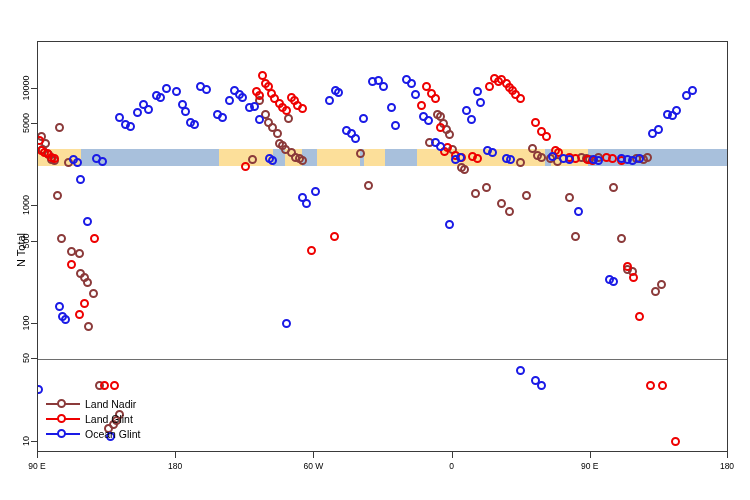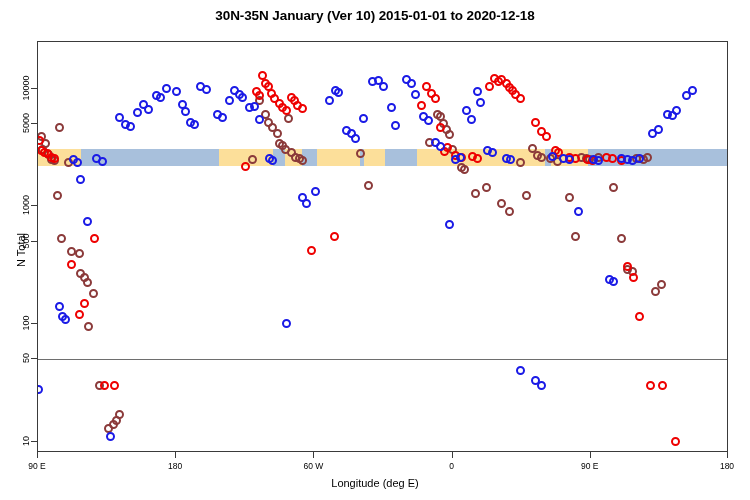--- a/index.html
+++ b/index.html
@@ -50,24 +50,22 @@
   .legend-mark .lm-circ{position:absolute;top:1px;left:11px;width:9px;height:9px;
       border-radius:50%;box-sizing:border-box;border-width:2.6px;border-style:solid;
       background:#fff;}
   .legend-label{font-size:10.5px;color:#000;}
 </style>
 </head>
 <body>
 
 <div id="stage">
 
-  <div id="chart-title">30N-35N January (Ver 10)   2015-01-01 to 2020-12-18</div>
 
   <div id="y-axis-title">N Total</div>
-  <div id="x-axis-title">Longitude (deg E)</div>
 
   <div id="y-tick-layer">
       <div class="ytick" style="left: 31px; top: 440.603px; right: auto;"></div>
       <div class="ylabrot" style="left: 26px; top: 440.603px; transform: translate(-50%, -50%) rotate(-90deg);">10</div>
       <div class="ytick" style="left: 31px; top: 358.403px; right: auto;"></div>
       <div class="ylabrot" style="left: 26px; top: 358.403px; transform: translate(-50%, -50%) rotate(-90deg);">50</div>
       <div class="ytick" style="left: 31px; top: 323.002px; right: auto;"></div>
       <div class="ylabrot" style="left: 26px; top: 323.002px; transform: translate(-50%, -50%) rotate(-90deg);">100</div>
       <div class="ytick" style="left: 31px; top: 240.802px; right: auto;"></div>
       <div class="ylabrot" style="left: 26px; top: 240.802px; transform: translate(-50%, -50%) rotate(-90deg);">500</div>
@@ -337,14 +335,37 @@
         <div class="pt" style="left: 614.222px; top: 91.1049px; border-color: rgb(26, 26, 230);"></div>
         <div class="pt" style="left: 620.364px; top: 87.0168px; border-color: rgb(26, 26, 230);"></div>
         <div class="pt" style="left: 629.578px; top: 72.0439px; border-color: rgb(26, 26, 230);"></div>
         <div class="pt" style="left: 634.184px; top: 73.7466px; border-color: rgb(26, 26, 230);"></div>
         <div class="pt" style="left: 638.791px; top: 68.8001px; border-color: rgb(26, 26, 230);"></div>
         <div class="pt" style="left: 648.004px; top: 53.3273px; border-color: rgb(26, 26, 230);"></div>
         <div class="pt" style="left: 654.147px; top: 48.8833px; border-color: rgb(26, 26, 230);"></div>
       </div>
   </div>
 
+  <div id="legend">
+      <div class="legend-row">
+        <div class="legend-mark">
+          <div class="lm-line" style="background: rgb(139, 58, 58);"></div>
+          <div class="lm-circ" style="border-color: rgb(139, 58, 58);"></div>
+        </div>
+        <div class="legend-label">Land Nadir</div>
+      </div>
+      <div class="legend-row">
+        <div class="legend-mark">
+          <div class="lm-line" style="background: rgb(238, 0, 0);"></div>
+          <div class="lm-circ" style="border-color: rgb(238, 0, 0);"></div>
+        </div>
+        <div class="legend-label">Land Glint</div>
+      </div>
+      <div class="legend-row">
+        <div class="legend-mark">
+          <div class="lm-line" style="background: rgb(26, 26, 230);"></div>
+          <div class="lm-circ" style="border-color: rgb(26, 26, 230);"></div>
+        </div>
+        <div class="legend-label">Ocean Glint</div>
+      </div>
+    </div>
 
 </div>
 
 </body></html>

